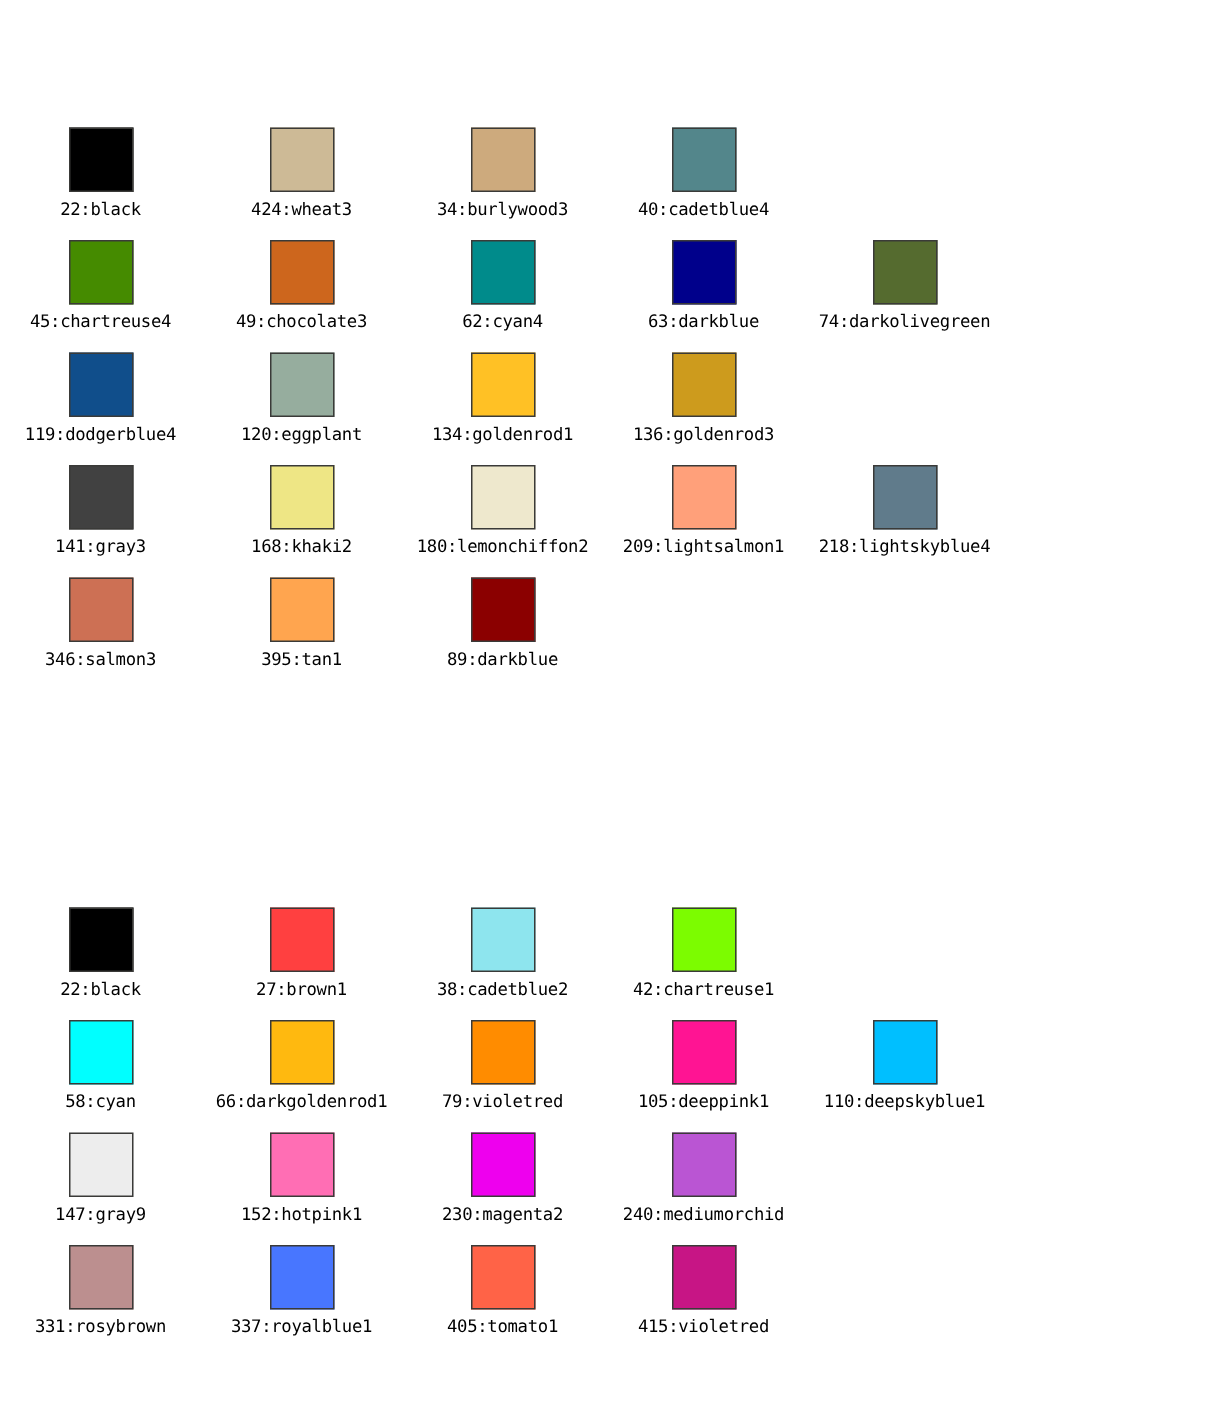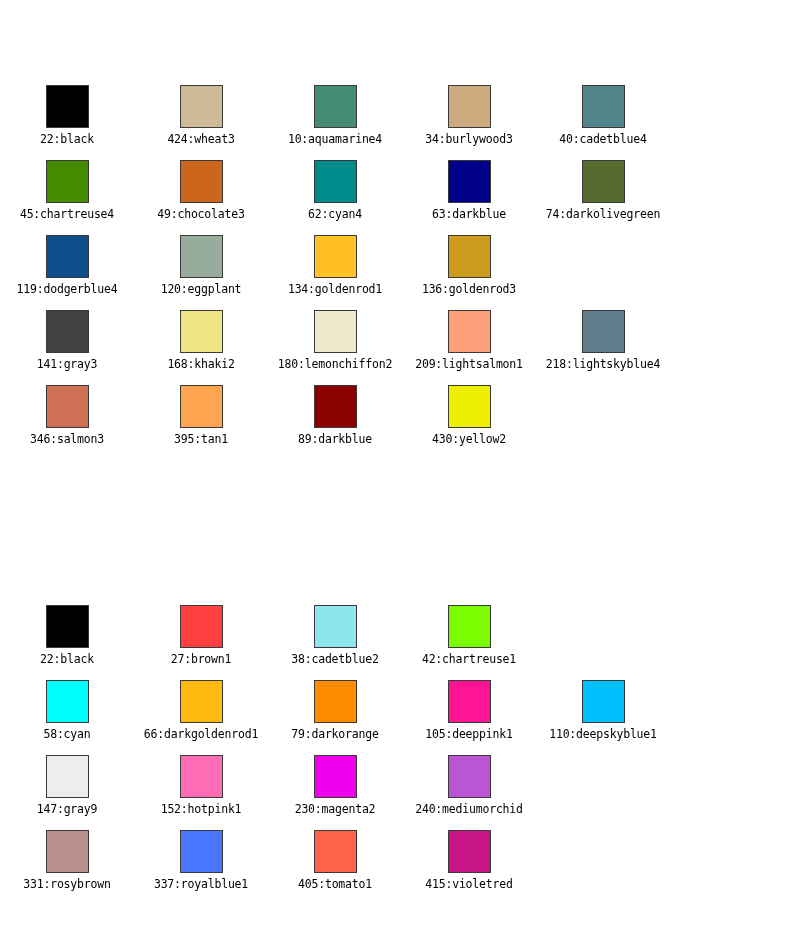--- a/index.html
+++ b/index.html
@@ -78,24 +78,20 @@
     <div class="swatch-row">
       <div class="swatch-cell">
         <div class="swatch-box" style="background: rgb(0, 0, 0); border-color: rgb(58, 58, 56);"></div>
         <div class="swatch-label">22:black</div>
       </div>
       <div class="swatch-cell">
         <div class="swatch-box" style="background: rgb(205, 186, 150); border-color: rgb(58, 58, 56);"></div>
         <div class="swatch-label">424:wheat3</div>
       </div>
       <div class="swatch-cell">
-        <div class="swatch-box" style="background: rgb(69, 139, 116); border-color: rgb(58, 58, 56);"></div>
-        <div class="swatch-label">10:aquamarine4</div>
-      </div>
-      <div class="swatch-cell">
         <div class="swatch-box" style="background: rgb(205, 170, 125); border-color: rgb(58, 58, 56);"></div>
         <div class="swatch-label">34:burlywood3</div>
       </div>
       <div class="swatch-cell">
         <div class="swatch-box" style="background: rgb(83, 134, 139); border-color: rgb(58, 58, 56);"></div>
         <div class="swatch-label">40:cadetblue4</div>
       </div>
     </div>
     <div class="swatch-row">
       <div class="swatch-cell">
@@ -165,24 +161,20 @@
         <div class="swatch-label">346:salmon3</div>
       </div>
       <div class="swatch-cell">
         <div class="swatch-box" style="background: rgb(255, 165, 79); border-color: rgb(58, 58, 56);"></div>
         <div class="swatch-label">395:tan1</div>
       </div>
       <div class="swatch-cell">
         <div class="swatch-box" style="background: rgb(139, 0, 0); border-color: rgb(58, 58, 56);"></div>
         <div class="swatch-label">89:darkblue</div>
       </div>
-      <div class="swatch-cell">
-        <div class="swatch-box" style="background: rgb(238, 238, 0); border-color: rgb(58, 58, 56);"></div>
-        <div class="swatch-label">430:yellow2</div>
-      </div>
       <div class="swatch-cell empty"></div>
     </div>
   </div>
 <div class="swatch-group" id="group-1">
     <div class="swatch-row">
       <div class="swatch-cell">
         <div class="swatch-box" style="background: rgb(0, 0, 0); border-color: rgb(58, 58, 56);"></div>
         <div class="swatch-label">22:black</div>
       </div>
       <div class="swatch-cell">
@@ -202,21 +194,21 @@
       <div class="swatch-cell">
         <div class="swatch-box" style="background: rgb(0, 255, 255); border-color: rgb(58, 58, 56);"></div>
         <div class="swatch-label">58:cyan</div>
       </div>
       <div class="swatch-cell">
         <div class="swatch-box" style="background: rgb(255, 185, 15); border-color: rgb(58, 58, 56);"></div>
         <div class="swatch-label">66:darkgoldenrod1</div>
       </div>
       <div class="swatch-cell">
         <div class="swatch-box" style="background: rgb(255, 140, 0); border-color: rgb(58, 58, 56);"></div>
-        <div class="swatch-label">79:darkorange</div>
+        <div class="swatch-label">79:violetred</div>
       </div>
       <div class="swatch-cell">
         <div class="swatch-box" style="background: rgb(255, 20, 147); border-color: rgb(58, 58, 56);"></div>
         <div class="swatch-label">105:deeppink1</div>
       </div>
       <div class="swatch-cell">
         <div class="swatch-box" style="background: rgb(0, 191, 255); border-color: rgb(58, 58, 56);"></div>
         <div class="swatch-label">110:deepskyblue1</div>
       </div>
     </div>

